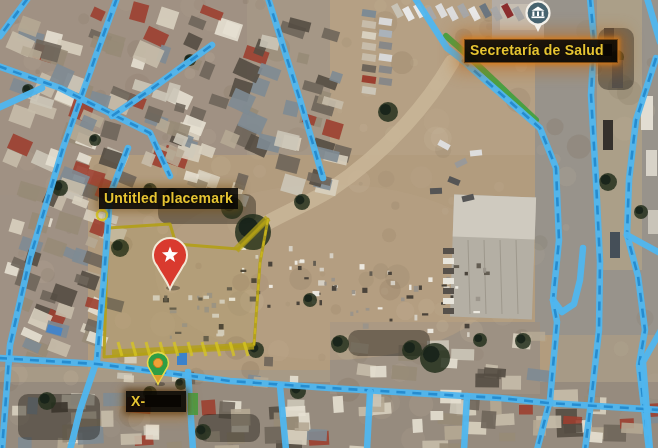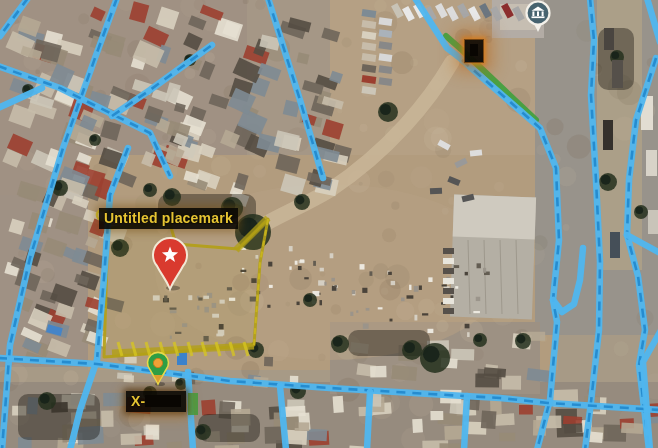--- a/index.html
+++ b/index.html
@@ -9,21 +9,21 @@
   }
   .stage svg.base{position:absolute;left:0;top:0;}
   .map-label{
     position:absolute;z-index:4;white-space:nowrap;
     font:700 14px/18px "Liberation Sans",sans-serif;
     color:#e6c432;background:rgba(13,10,3,.92);
     padding:1px 5px 2px;letter-spacing:.2px;
     text-shadow:0 0 2px rgba(0,0,0,.9);
   }
   .map-label .redact{display:inline-block;height:12px;background:#090602;vertical-align:-1px;}
-  .label-placemark{left:99px;top:208px;box-shadow:0 0 9px 3px rgba(120,80,15,.5);}
+  .label-placemark{left:99px;top:188px;box-shadow:0 0 9px 3px rgba(120,80,15,.5);}
   .label-poi{
     left:464px;top:39px;line-height:19px;
     background:linear-gradient(rgba(22,14,4,.95),rgba(10,7,2,.95));
     border:1px solid rgba(200,115,25,.55);
     box-shadow:0 0 4px 2px rgba(216,122,24,.8),0 0 16px 9px rgba(190,100,15,.45);
   }
   .label-street{left:126px;top:391px;box-shadow:0 2px 12px 4px rgba(190,115,20,.45),0 0 6px 2px rgba(0,0,0,.6);}
   .marker{position:absolute;z-index:5;}
 </style>
 </head>
@@ -759,21 +759,21 @@
       <circle cx="102" cy="215" r="5" fill="none" stroke="#d8c71f" stroke-width="2.5" opacity="0.9"></circle>
       <rect x="188" y="393" width="10" height="22" fill="#3f9e3c" opacity="0.85"></rect>
     </svg>
 
   <div class="map-label label-placemark">
     <span>Untitled placemark</span>
   </div>
 
   <div class="map-label label-poi">
     <div>
-      <span class="redact" style="width:8px"></span>
+      <span>Secretaría de Salud</span><span class="redact" style="width:8px"></span>
     </div>
   </div>
 
   <div class="map-label label-street">
     <span>X-</span><span class="redact" style="width:36px"></span>
   </div>
 
   <svg class="marker" id="m-star-pin" width="48" height="62" viewBox="-24 -58 48 62" style="left: 146px; top: 231px;">
     <ellipse cx="3" cy="-1" rx="7" ry="2.6" fill="rgba(0,0,0,.30)"></ellipse>
     <path d="M0,0 C-4,-10 -8.5,-14 -13,-23 A17,17 0 1 1 13,-23 C8.5,-14 4,-10 0,0 Z" fill="#d93a2e" stroke="#f2e8d5" stroke-width="2"></path>

